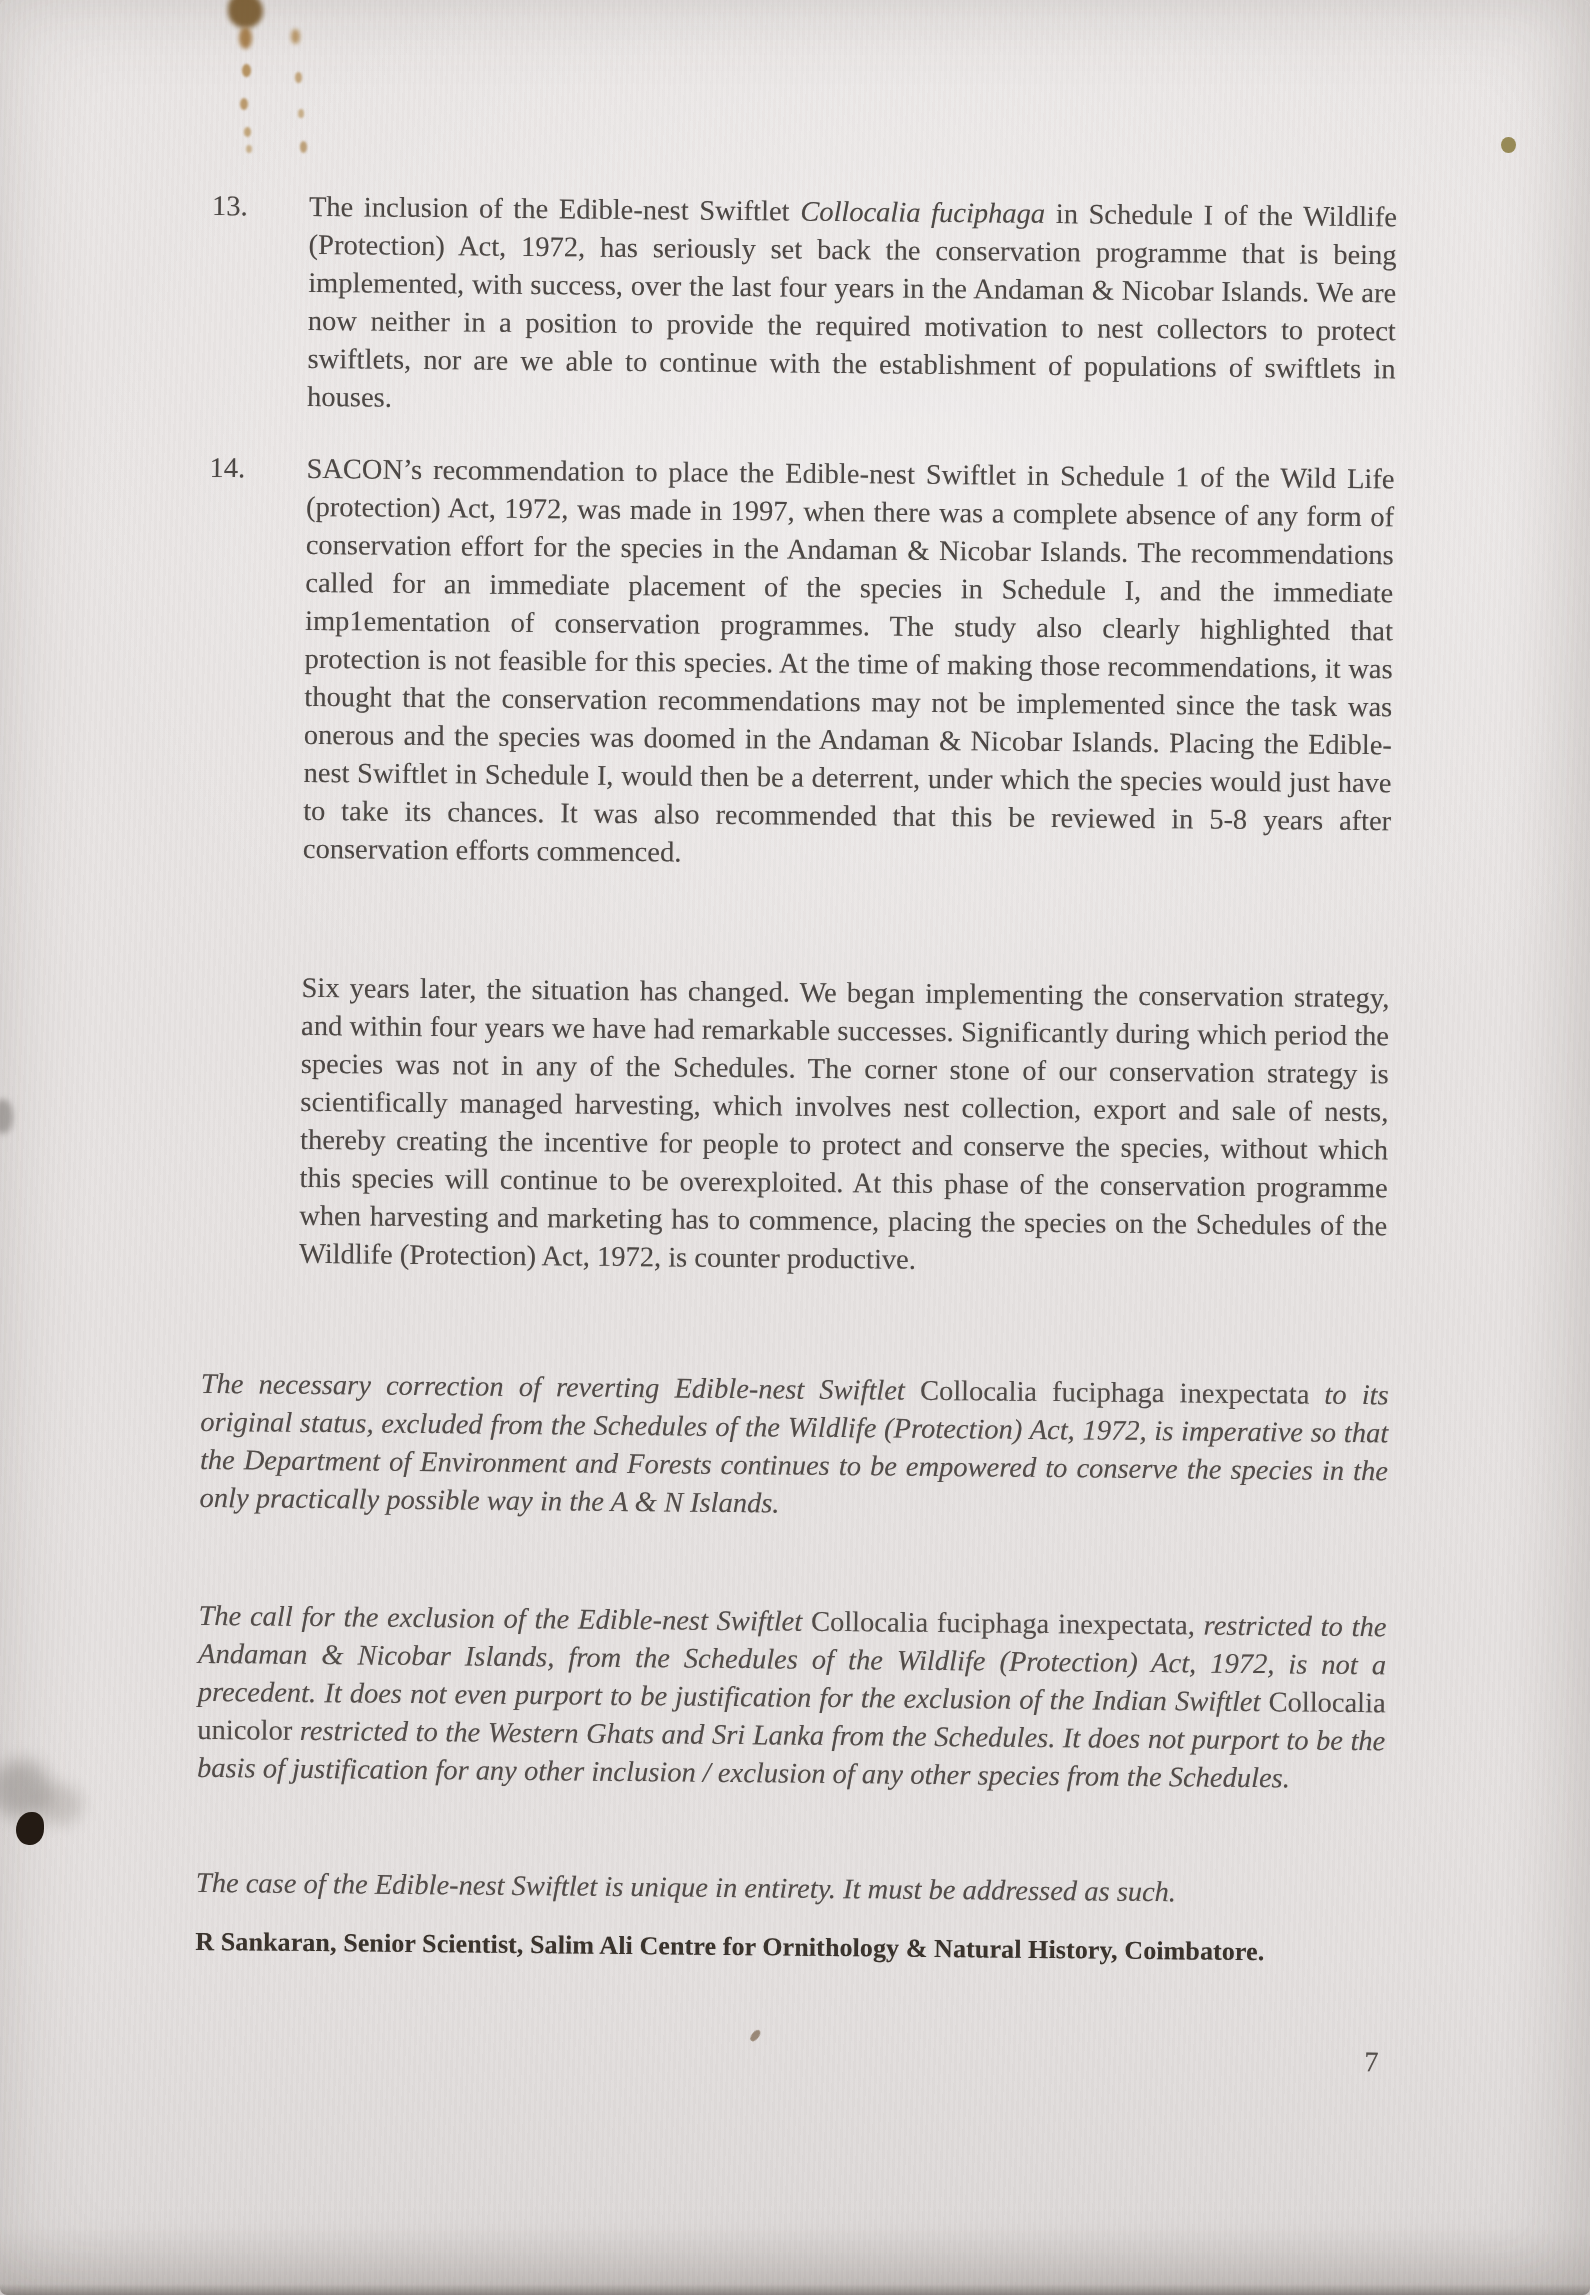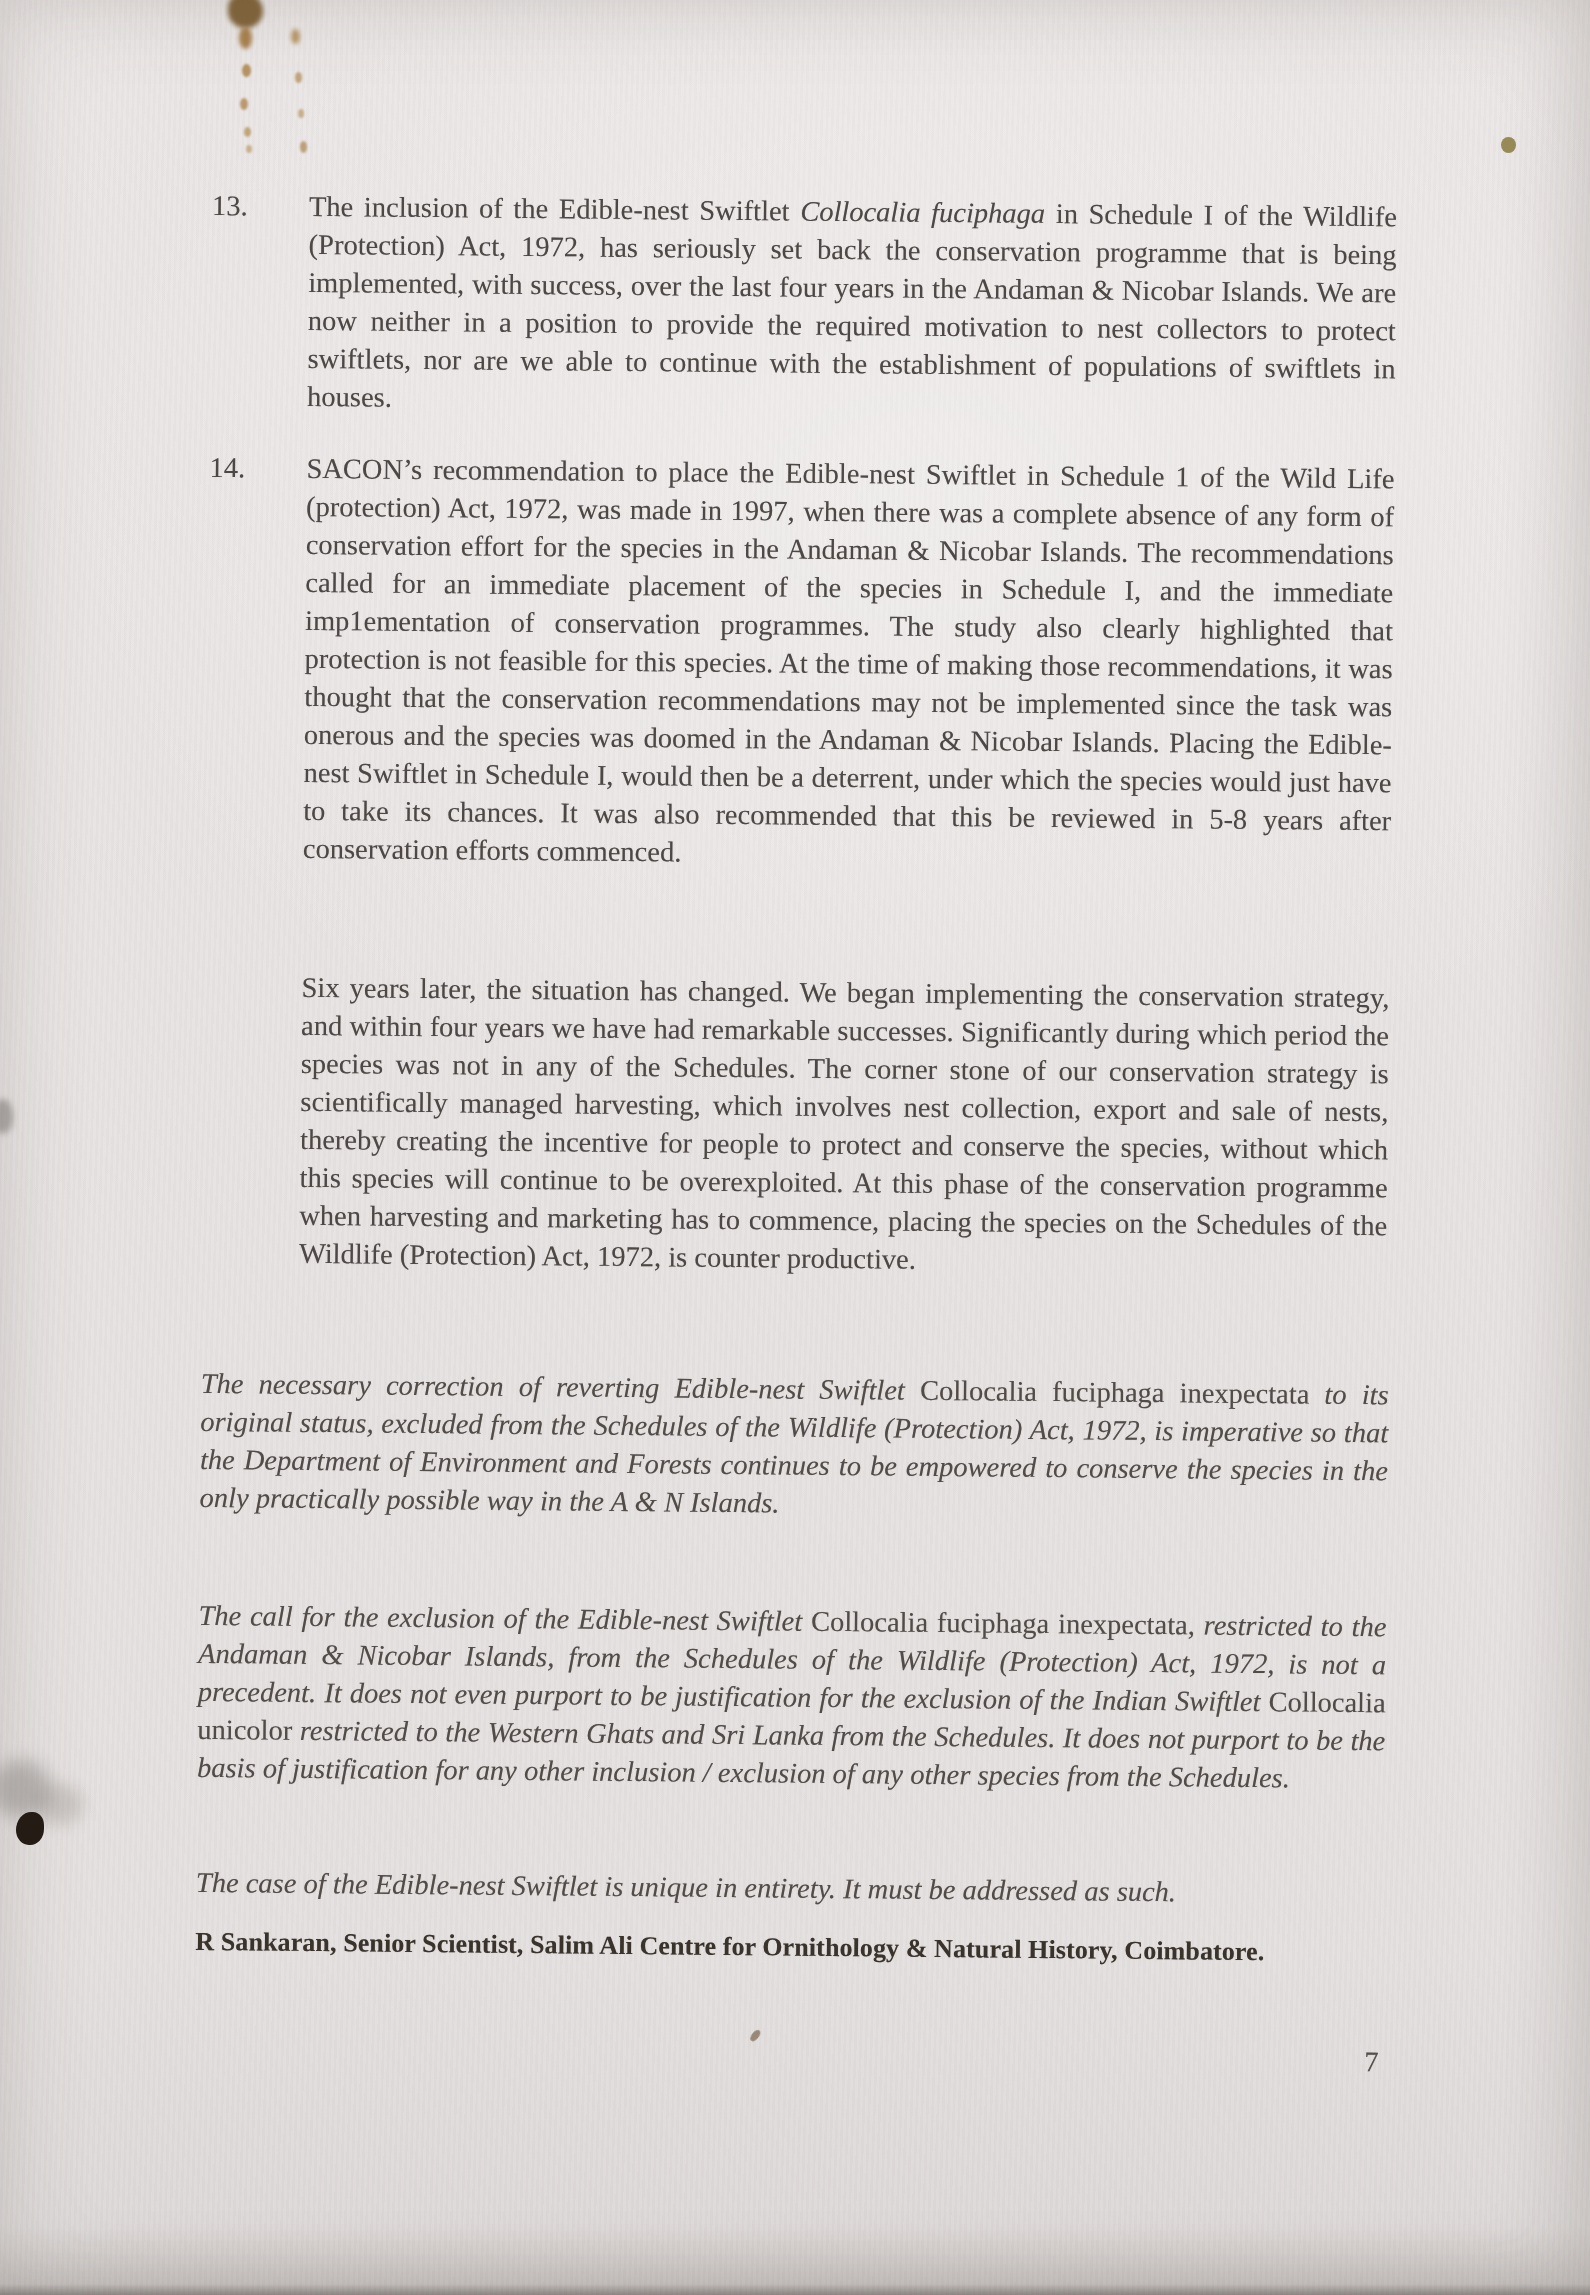--- a/index.html
+++ b/index.html
@@ -8,20 +8,21 @@
     background:#cfcac8;
     font-family:"Liberation Serif","DejaVu Serif",serif;
   }
   #page{
     position:relative;width:1590px;height:2295px;overflow:hidden;
     background:
       radial-gradient(ellipse 1261px 929px at 58% 22%, rgba(255,255,255,0.30), rgba(255,255,255,0) 70%),
       repeating-linear-gradient(92deg, rgba(255,255,255,0.025) 0 2.7px, rgba(60,50,45,0.018) 2.7px 5.3px),
       linear-gradient(180deg,#eae6e5 0%,#e7e3e2 45%,#e4e0df 85%,#ddd9d8 97%,#c9c4c2 100%);
     box-shadow: inset 0 0 93px rgba(95,85,78,0.14), inset -16.6px -12px 60px rgba(95,85,78,0.10);
+    border-radius: 7px;
   }
   #content{
     position:absolute;inset:0;
     transform:rotate(0.55deg);
     transform-origin:214px 0px;
     color:#4d4845;
     font-size:28.5px;line-height:38px;
     text-shadow:0 0 0.7px rgba(77,72,69,0.40);
   }
   .para{position:absolute;display:flex;}

